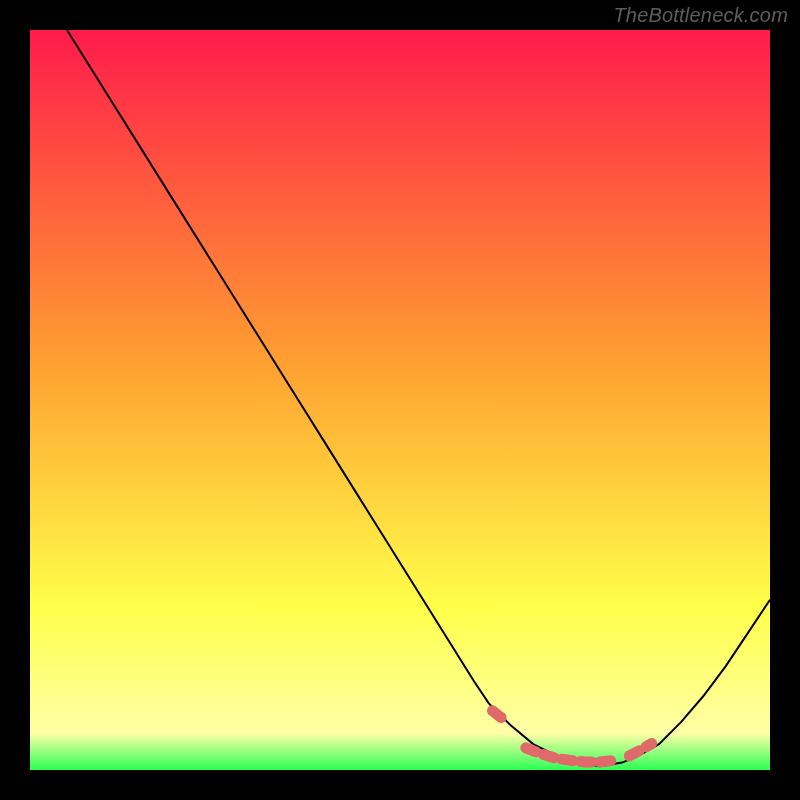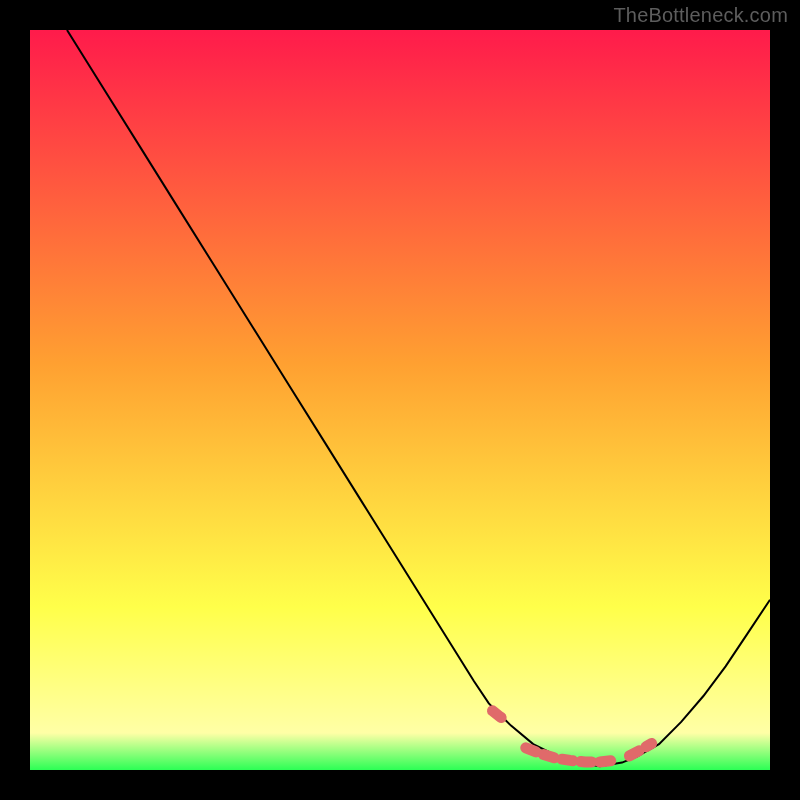--- a/index.html
+++ b/index.html
@@ -8,20 +8,21 @@
     width: 800px;
     height: 800px;
     background: #000000;
     font-family: Arial, Helvetica, sans-serif;
     overflow: hidden;
   }
   .stage {
     position: relative;
     width: 800px;
     height: 640px;
+    font-style: italic;
   }
   .watermark {
     position: absolute;
     top: 4px;
     right: 12px;
     color: #5d5d5d;
     font-size: 20px;
     font-weight: 500;
     letter-spacing: 0.2px;
     z-index: 5;

